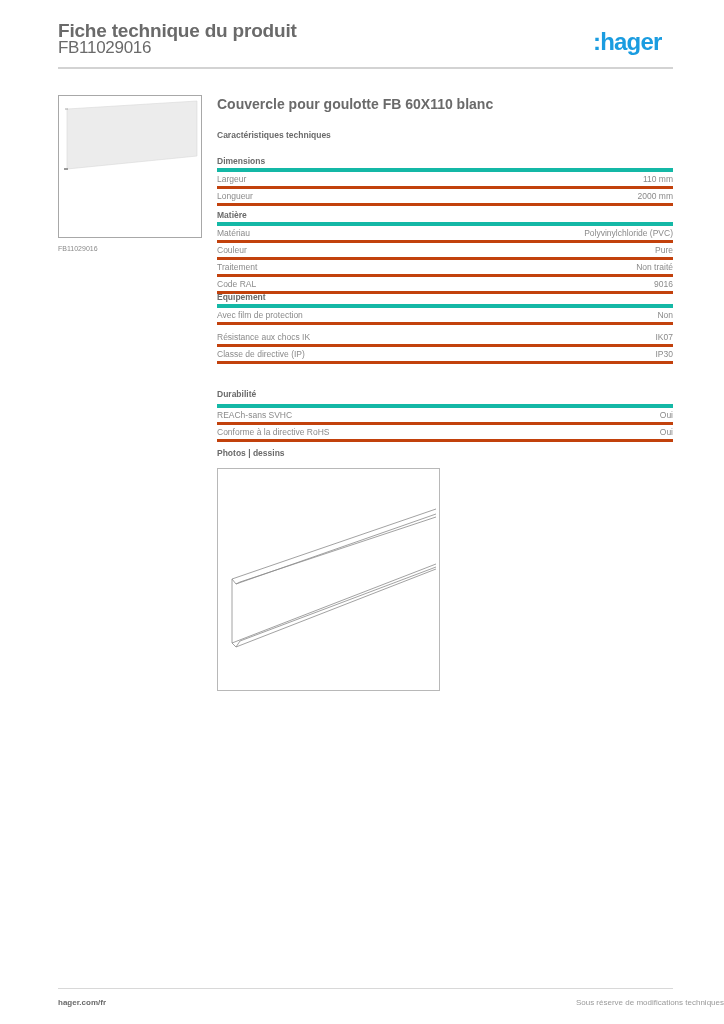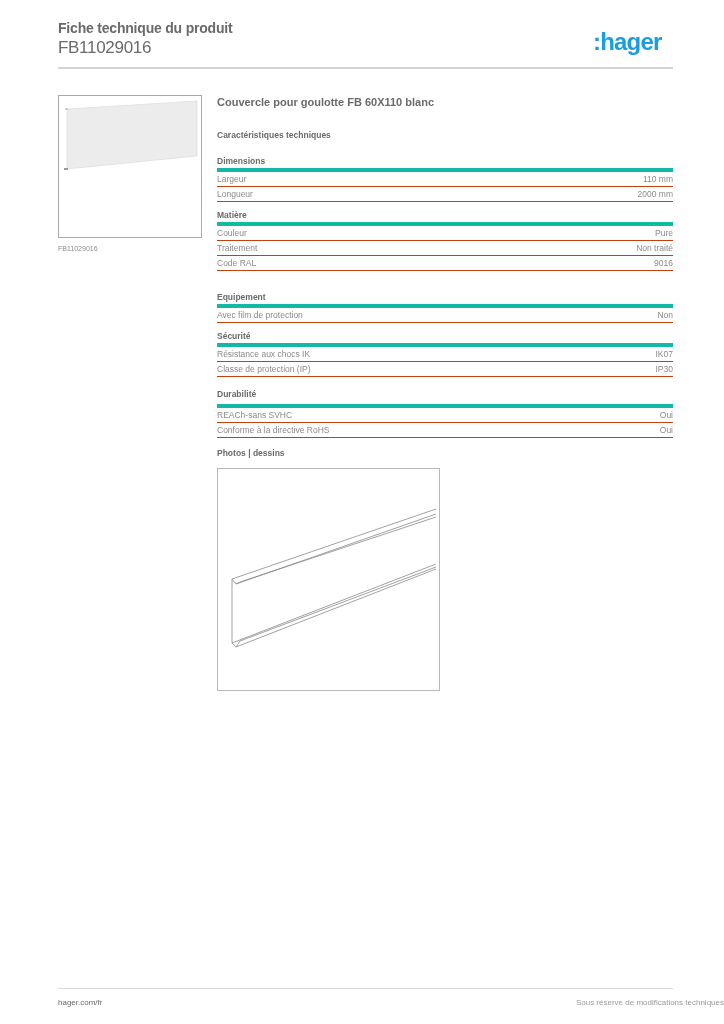--- a/index.html
+++ b/index.html
@@ -1,41 +1,41 @@
 <!DOCTYPE html>
 <html><head>
 <meta charset="utf-8">
 <style>
   html, body { margin: 0; padding: 0; background: #ffffff; }
   body {
     width: 724px; height: 1024px; position: relative; overflow: hidden;
     font-family: "Liberation Sans", sans-serif; color: #6e6e6e;
   }
-  .title { position: absolute; left: 58px; top: 20px; font-size: 14px; font-weight: bold; color: #6a6a6a; letter-spacing: -0.2px; }
+  .title { position: absolute; left: 58px; top: 20px; font-size: 19px; font-weight: bold; color: #6a6a6a; letter-spacing: -0.2px; }
   .subtitle { position: absolute; left: 58px; top: 38px; font-size: 17px; color: #6a6a6a; letter-spacing: -0.3px; }
   .logo { position: absolute; left: 593px; top: 28px; font-size: 24px; font-weight: bold; color: #1a9ce0; letter-spacing: -0.8px; line-height: 28px; }
   .hr-top { position: absolute; left: 58px; top: 67px; width: 615px; height: 2px; background: #d3d3d3; }
 
   .thumb { position: absolute; left: 58px; top: 95px; width: 144px; height: 143px; border: 1px solid #a8a8a8; box-sizing: border-box; background: #fff; }
   .thumb-caption { position: absolute; left: 58px; top: 245px; font-size: 7px; color: #8a8a8a; }
 
   .content { position: absolute; left: 217px; top: 0; width: 456px; }
-  .product-name { position: absolute; top: 96px; left: 0; font-size: 11px; font-weight: bold; color: #6a6a6a; white-space: nowrap; }
+  .product-name { position: absolute; top: 96px; left: 0; font-size: 14px; font-weight: bold; color: #6a6a6a; white-space: nowrap; }
   .char-title { position: absolute; top: 130px; left: 0; font-size: 8.5px; font-weight: bold; color: #6a6a6a; white-space: nowrap; }
 
   .section { position: absolute; left: 0; width: 456px; }
   .section-head { font-size: 8.5px; font-weight: bold; color: #6a6a6a; height: 13px; line-height: 13px; border-bottom: 4px solid #14b8a6; }
-  .row { display: flex; justify-content: space-between; font-size: 8.5px; color: #8a8a8a; height: 14px; line-height: 14px; border-bottom: 1px solid #c2410c; }
+  .row { display: flex; justify-content: space-between; font-size: 8.5px; color: #8a8a8a; height: 14px; line-height: 14px; border-bottom: 3px solid #c2410c; }
   .row span { white-space: nowrap; }
 
   .photos-title { position: absolute; top: 448px; left: 0; font-size: 8.5px; font-weight: bold; color: #6a6a6a; white-space: nowrap; }
   .photo { position: absolute; left: 217px; top: 468px; width: 223px; height: 223px; border: 1px solid #b8b8b8; box-sizing: border-box; background: #fff; }
 
   .hr-bottom { position: absolute; left: 58px; top: 988px; width: 615px; height: 1px; background: #d8d8d8; }
-  .foot-left { position: absolute; left: 58px; top: 998px; font-size: 8px; font-weight: normal; color: #6a6a6a; }
+  .foot-left { position: absolute; left: 58px; top: 998px; font-size: 8px; font-weight: bold; color: #6a6a6a; }
   .foot-center { position: absolute; left: 0; width: 724px; text-align: right; top: 998px; font-size: 8px; color: #9a9a9a; }
   .foot-right { position: absolute; right: 60px; top: 998px; font-size: 12px; font-weight: bold; color: #6a6a6a; margin-top: 44px; }
 </style>
 </head>
 <body>
 
 <div class="title">Fiche technique du produit</div>
 <div class="subtitle">FB11029016</div>
 <div class="logo">:hager</div>
 <div class="hr-top"></div>
@@ -61,20 +61,24 @@
       </div>
     <div class="row">
         <span>Longueur</span>
         <span>2000 mm</span>
       </div>
   </div>
 
   <div class="section" style="top:209px;">
     <div class="section-head">Matière</div>
     <div class="row">
+        <span>Matériau</span>
+        <span>Polyvinylchloride (PVC)</span>
+      </div>
+    <div class="row">
         <span>Couleur</span>
         <span>Pure</span>
       </div>
     <div class="row">
         <span>Traitement</span>
         <span>Non traité</span>
       </div>
     <div class="row">
         <span>Code RAL</span>
         <span>9016</span>
@@ -83,27 +87,26 @@
 
   <div class="section" style="top:291px;">
     <div class="section-head">Equipement</div>
     <div class="row">
         <span>Avec film de protection</span>
         <span>Non</span>
       </div>
   </div>
 
   <div class="section" style="top:330px;">
-    <div class="section-head">Sécurité</div>
     <div class="row">
         <span>Résistance aux chocs IK</span>
         <span>IK07</span>
       </div>
     <div class="row">
-        <span>Classe de protection (IP)</span>
+        <span>Classe de directive (IP)</span>
         <span>IP30</span>
       </div>
   </div>
 
   <div class="section" style="top:364px;margin-top:24px;">
     <div class="section-head" style="height:16px;line-height:12px;">Durabilité</div>
     <div class="row">
         <span>REACh-sans SVHC</span>
         <span>Oui</span>
       </div>

